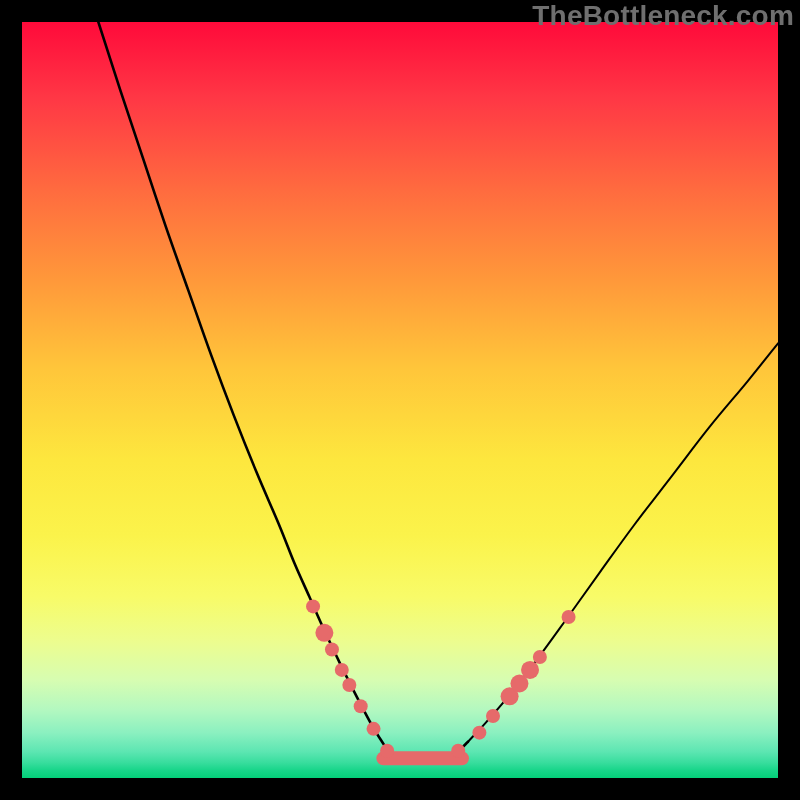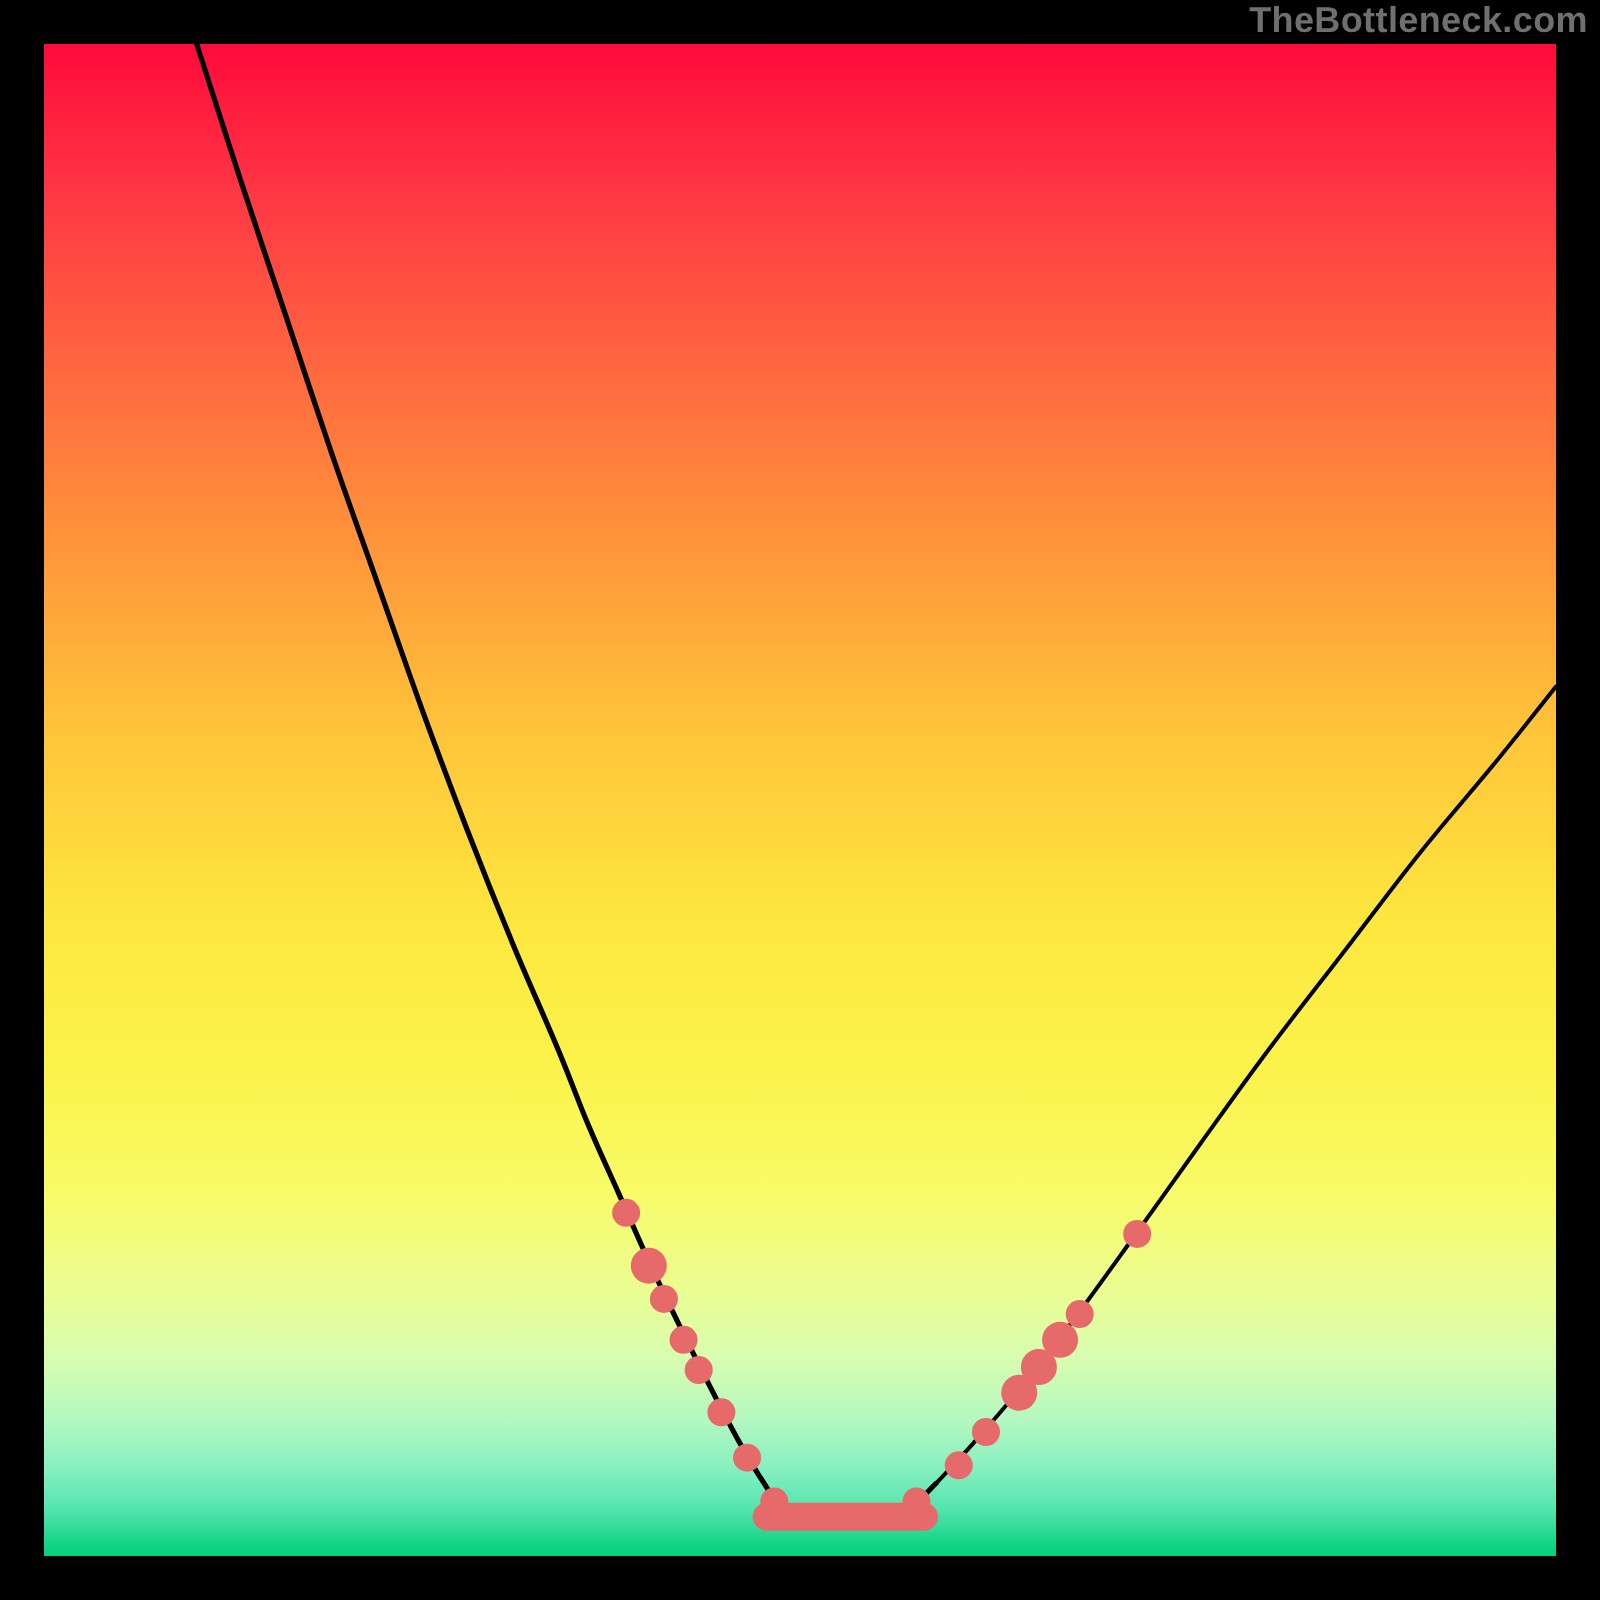--- a/index.html
+++ b/index.html
@@ -33,21 +33,21 @@
       #5de6b2 96.5%,
       #37dd9d 98%,
       #17d589 99%,
       #04cf79 100%
     );
   }
   .watermark {
     position: absolute;
     right: 6px;
     top: 0px;
-    font-size: 18px;
+    font-size: 28px;
     font-weight: 600;
     color: #6f6f6f;
     letter-spacing: 0.2px;
   }
   svg {
     position: absolute;
     left: 0;
     top: 0;
   }
 </style>

